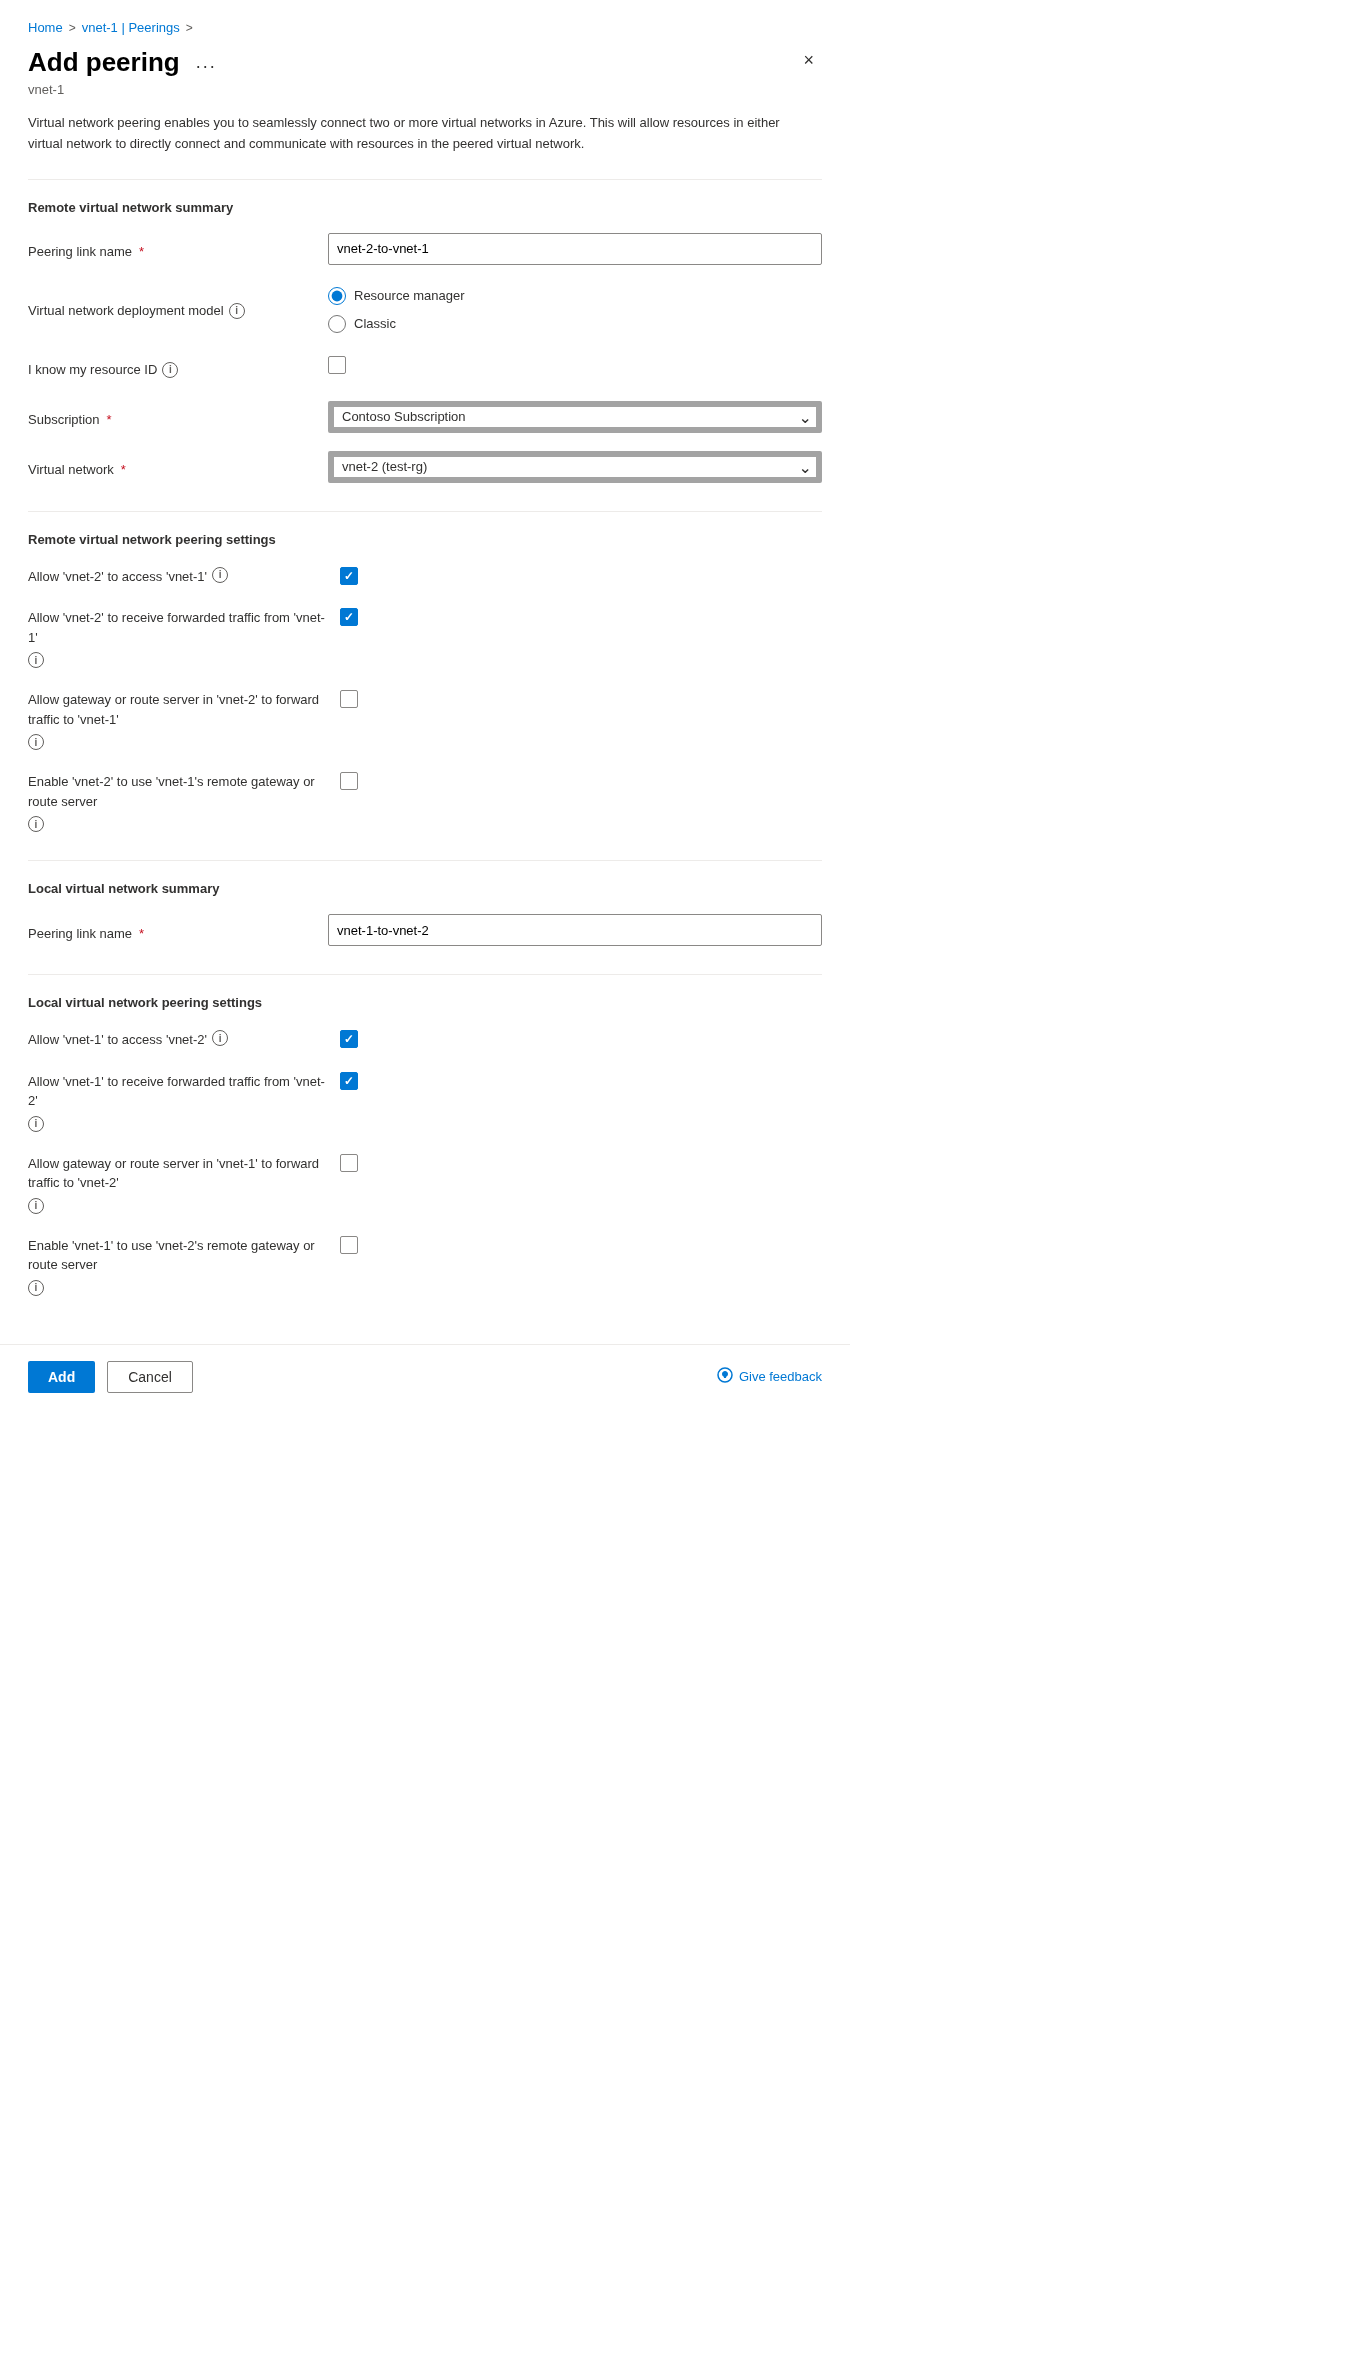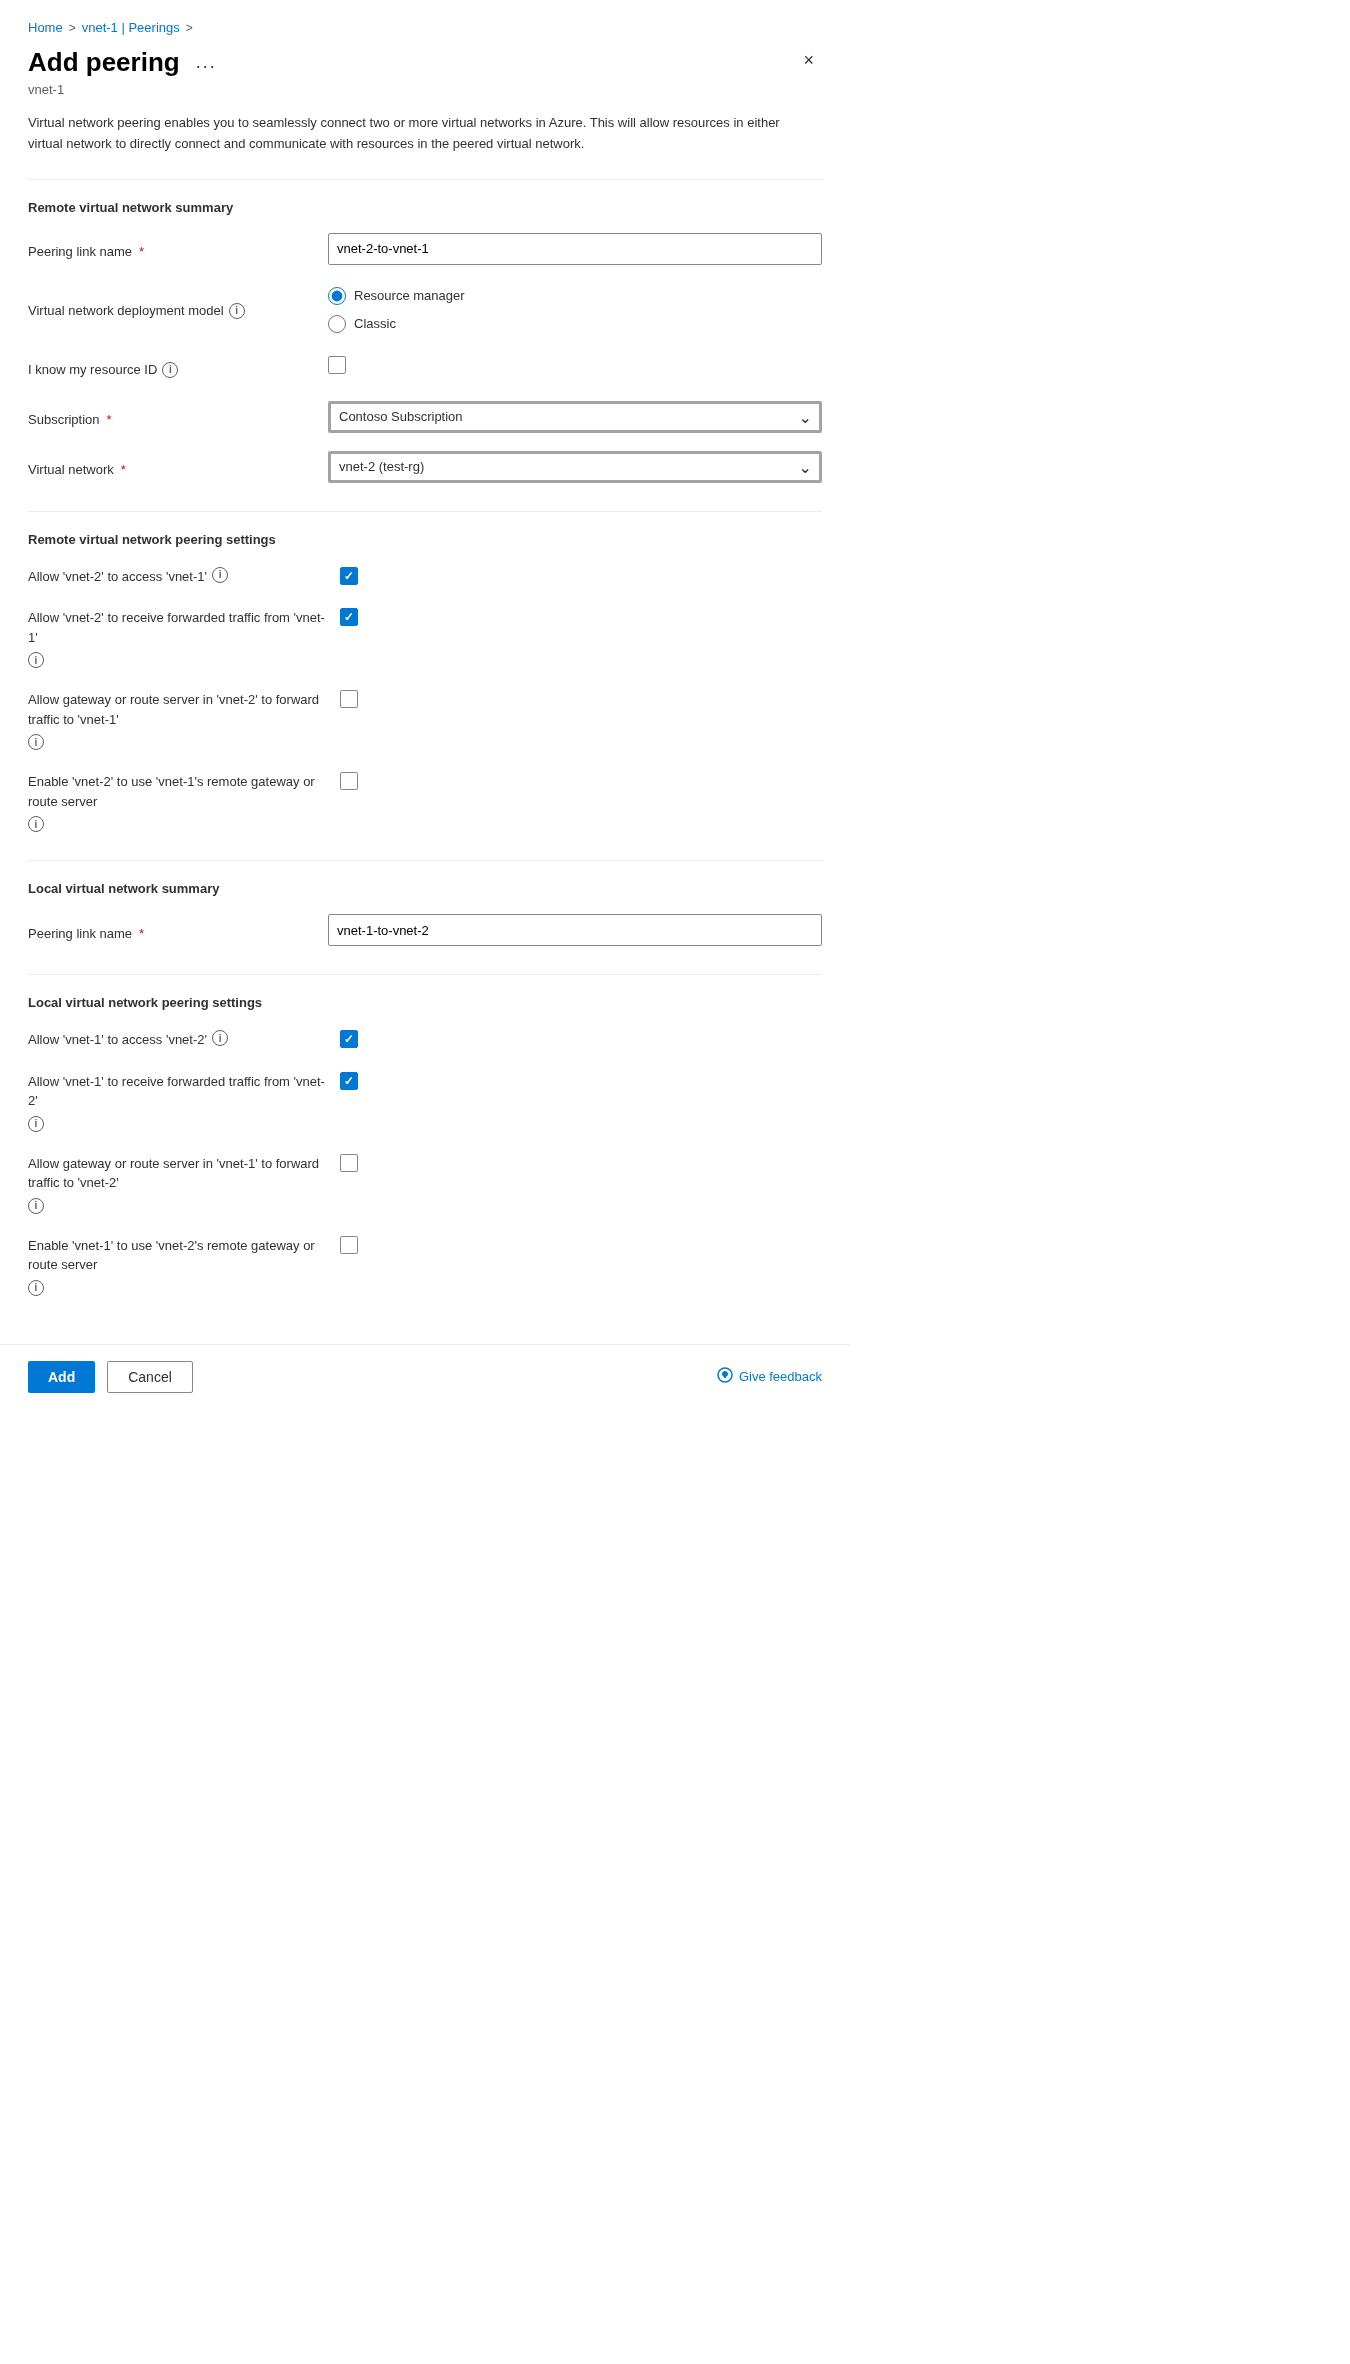--- a/index.html
+++ b/index.html
@@ -132,21 +132,21 @@
       border-radius: 2px;
       padding: 0 8px;
       font-size: 13px;
       color: #000000;
       background: #fff;
       outline: none;
     }
     .select-input {
       width: 100%;
       height: 32px;
-      border: 3px solid #a3a3a3;
+      border: 6px solid #a3a3a3;
       border-radius: 2px;
       padding: 1px 8px;
       font-size: 13px;
       color: #323130;
       background: #fff;
       outline: none;
       appearance: none;
       -webkit-appearance: none;
       cursor: pointer;
     }

